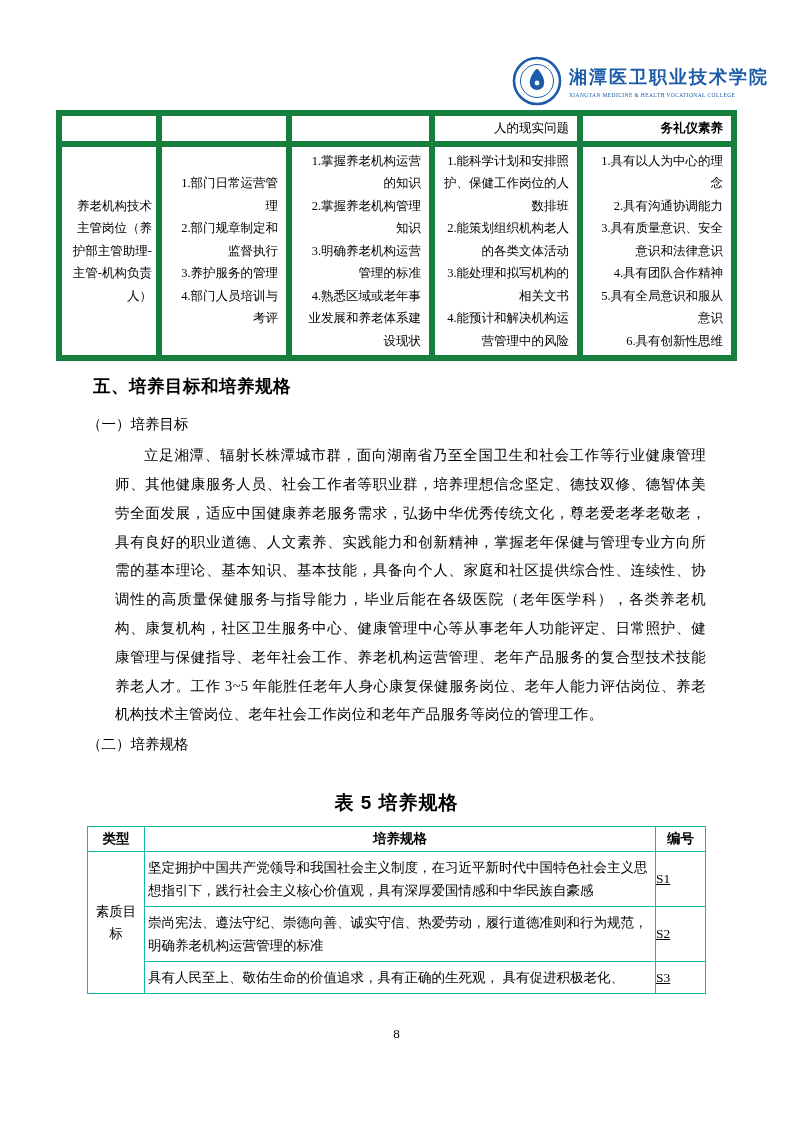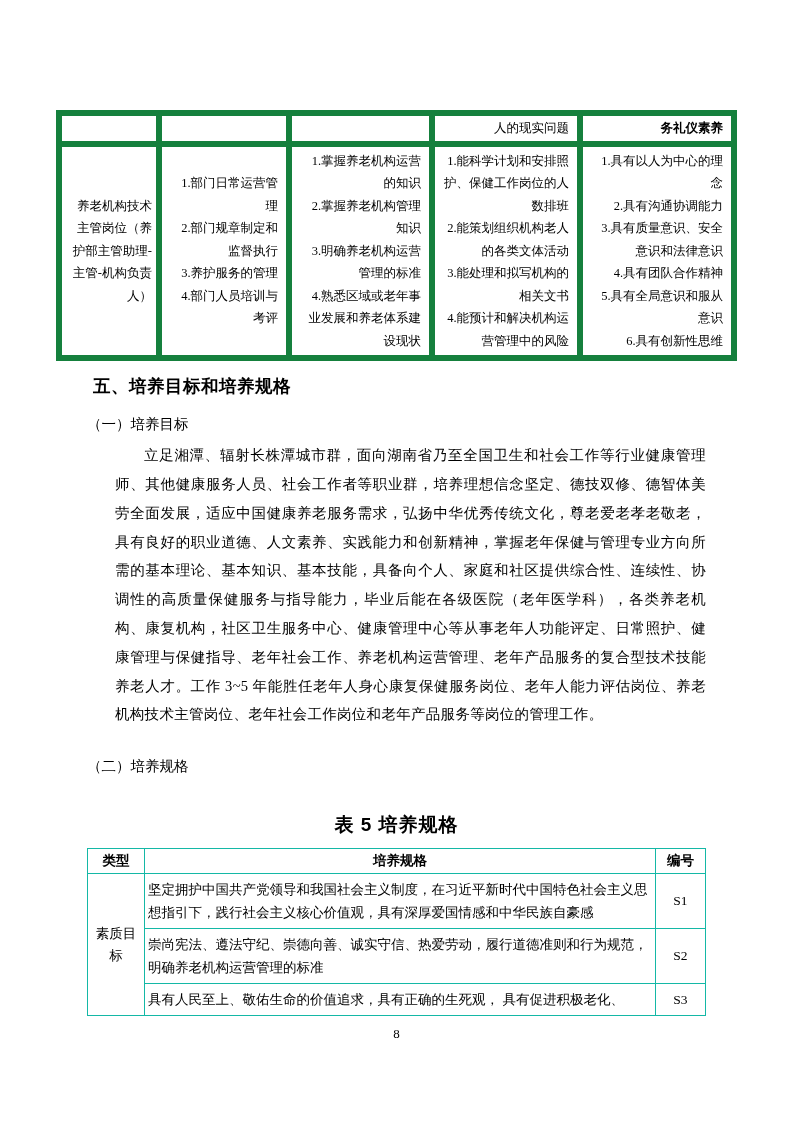--- a/index.html
+++ b/index.html
@@ -33,40 +33,54 @@
   .section-heading {
     font-family:"Liberation Sans","DejaVu Sans",sans-serif;
     font-size:17.5px; font-weight:bold; margin:13px 0 0 6px; letter-spacing:0.5px;
   }
   .subhead { font-size:14.5px; margin-top:17px; }
   .body-para {
     font-size:14.5px; line-height:28.8px; text-align:justify; text-indent:2em; margin-top:7px;
     letter-spacing:0.3px;
     margin-left:28px;
   }
-  .subhead2 { font-size:14.5px; margin-top:28px; }
+  .subhead2 { font-size:14.5px; margin-top:6px; }
   
   .table-caption {
     text-align:center; font-weight:bold; font-size:19px; margin:36px 0 10px 0;
     font-family:"Liberation Sans","DejaVu Sans",sans-serif; letter-spacing:1px;
   }
   .table5 { margin:0 auto; width:618px; border-collapse:collapse; table-layout:fixed; font-size:13.5px; }
   .table5 th, .table5 td { border:1px solid #14b8a6; }
   .table5 th { font-weight:bold; text-align:center; padding:3px 4px; height:24px; font-size:13.5px; }
   .table5 .spec { text-align:left; padding:4px 3px; line-height:23px; }
-  .table5 .code { text-align:center; }
+  .table5 .code { text-align:left;text-decoration:underline; }
   .table5 .type-cell { text-align:center; line-height:22px; padding:2px; }
   
   .page-number { position:absolute; left:0; right:0; bottom:80px; text-align:center; font-size:13px; }
 </style>
 </head>
 <body>
 
 <div class="page">
 
+  <div class="logo">
+    <div class="logo-emblem">
+      <svg viewBox="0 0 50 50" xmlns="http://www.w3.org/2000/svg">
+        <circle cx="25" cy="25" r="23" fill="#ffffff" stroke="#1c5ca8" stroke-width="2.6"></circle>
+        <circle cx="25" cy="25" r="16.5" fill="none" stroke="#1c5ca8" stroke-width="1"></circle>
+        <path d="M25 12 c-5.2 6.2 -7.2 10.4 -7.2 14.8 a7.2 7.2 0 0 0 14.4 0 c0 -4.4 -2 -8.6 -7.2 -14.8 z" fill="#1c5ca8"></path>
+        <circle cx="25" cy="27" r="2.4" fill="#ffffff"></circle>
+      </svg>
+    </div>
+    <div class="logo-text">
+      <div class="logo-cn">湘潭医卫职业技术学院</div>
+      <div class="logo-en">XIANGTAN MEDICINE &amp; HEALTH VOCATIONAL COLLEGE</div>
+    </div>
+  </div>
 
   <table class="table-top">
     <colgroup>
       <col style="width:100px">
         <col style="width:130px">
         <col style="width:143px">
       <col style="width:148px">
         <col style="width:154px">
     </colgroup>
     <tbody>

